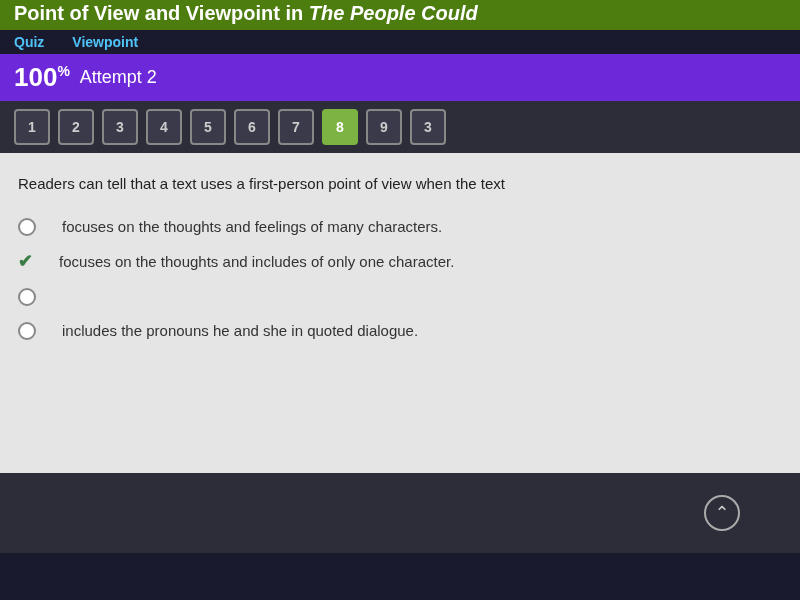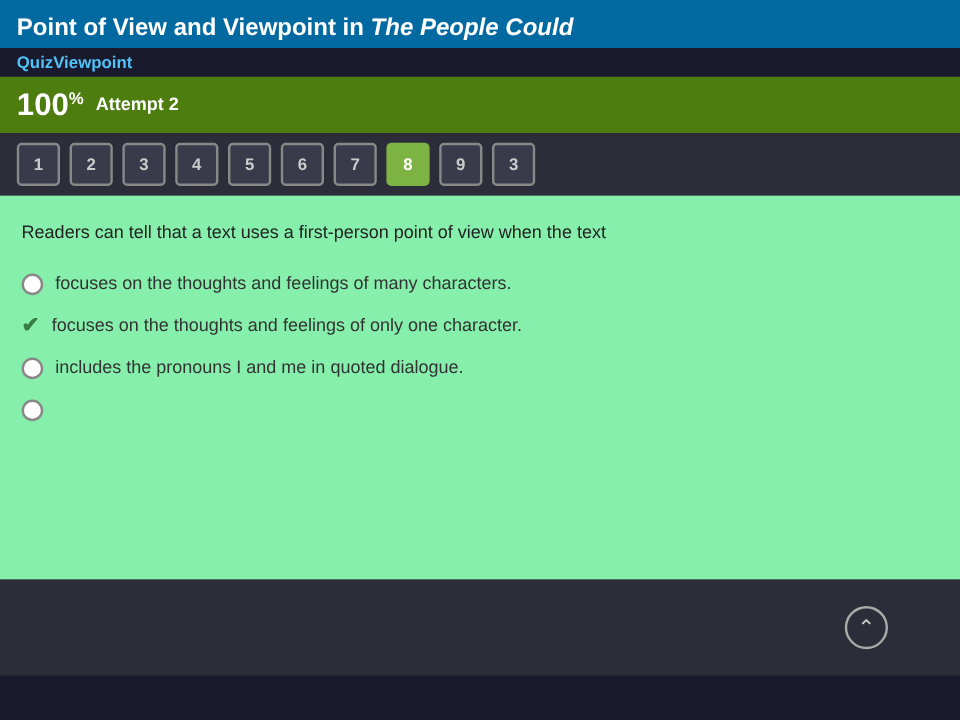--- a/index.html
+++ b/index.html
@@ -5,73 +5,72 @@
     * { margin: 0; padding: 0; box-sizing: border-box; }
     body {
       width: 800px;
       height: 600px;
       background: #1a1a2e;
       font-family: Arial, sans-serif;
       overflow: hidden;
     }
 
     .header-bar {
-      background: #0369a1;
-      padding: 10px 14px 4px 14px;
+      background: #4d7c0f;
+      padding: 0 14px 4px 14px;
     }
 
     .page-title {
       color: #ffffff;
       font-size: 20px;
       font-weight: bold;
       line-height: 1.3;
     }
 
     .page-title em {
       font-style: italic;
     }
 
     .breadcrumb-bar {
       display: flex;
       align-items: center;
-      gap: 0;
+      gap: 28px;
       padding: 4px 14px;
       background: #1a1a2e;
     }
 
     .breadcrumb-item {
       color: #4fc3f7;
       font-size: 14px;
       font-weight: bold;
       cursor: pointer;
     }
 
     .score-bar {
-      background: #4d7c0f;
+      background: #6d28d9;
       display: flex;
       align-items: center;
       padding: 8px 14px;
       gap: 10px;
     }
 
     .score-percent {
       color: #fff;
       font-size: 26px;
       font-weight: bold;
     }
 
     .score-percent sup {
       font-size: 14px;
       vertical-align: super;
     }
 
     .attempt-label {
       color: #fff;
-      font-size: 15px;
-      font-weight: bold;
+      font-size: 18px;
     }
 
     .question-nav {
       background: #2d2d3a;
       display: flex;
       align-items: center;
       padding: 8px 14px;
       gap: 8px;
     }
 
@@ -90,36 +89,36 @@
       cursor: pointer;
     }
 
     .nav-btn.active {
       background: #7cb342;
       border-color: #7cb342;
       color: #fff;
     }
 
     .content-area {
-      background: #86efac;
+      background: #e5e5e5;
       padding: 20px 18px;
       min-height: 320px;
     }
 
     .question-text {
       color: #222;
       font-size: 15px;
       margin-bottom: 20px;
       line-height: 1.5;
     }
 
     .answer-option {
       display: flex;
       align-items: flex-start;
-      gap: 10px;
+      gap: 26px;
       margin-bottom: 14px;
     }
 
     .radio-circle {
       width: 18px;
       height: 18px;
       border-radius: 50%;
       border: 2px solid #888;
       background: #fff;
       flex-shrink: 0;
@@ -204,28 +203,28 @@
 <div class="content-area">
   <div class="question-text">Readers can tell that a text uses a first-person point of view when the text</div>
 
   <div class="answer-option">
     <div class="radio-circle"></div>
     <span class="answer-text">focuses on the thoughts and feelings of many characters.</span>
   </div>
 
   <div class="answer-option">
     <span class="checkmark">✔</span>
-    <span class="answer-text">focuses on the thoughts and feelings of only one character.</span>
+    <span class="answer-text">focuses on the thoughts and includes of only one character.</span>
   </div>
 
   <div class="answer-option">
     <div class="radio-circle"></div>
-    <span class="answer-text">includes the pronouns I and me in quoted dialogue.</span>
   </div>
 
   <div class="answer-option">
     <div class="radio-circle"></div>
+    <span class="answer-text">includes the pronouns he and she in quoted dialogue.</span>
   </div>
 </div>
 
 <div class="bottom-bar">
   <button class="nav-up-btn">⌃</button>
 </div>
 
 </body></html>

